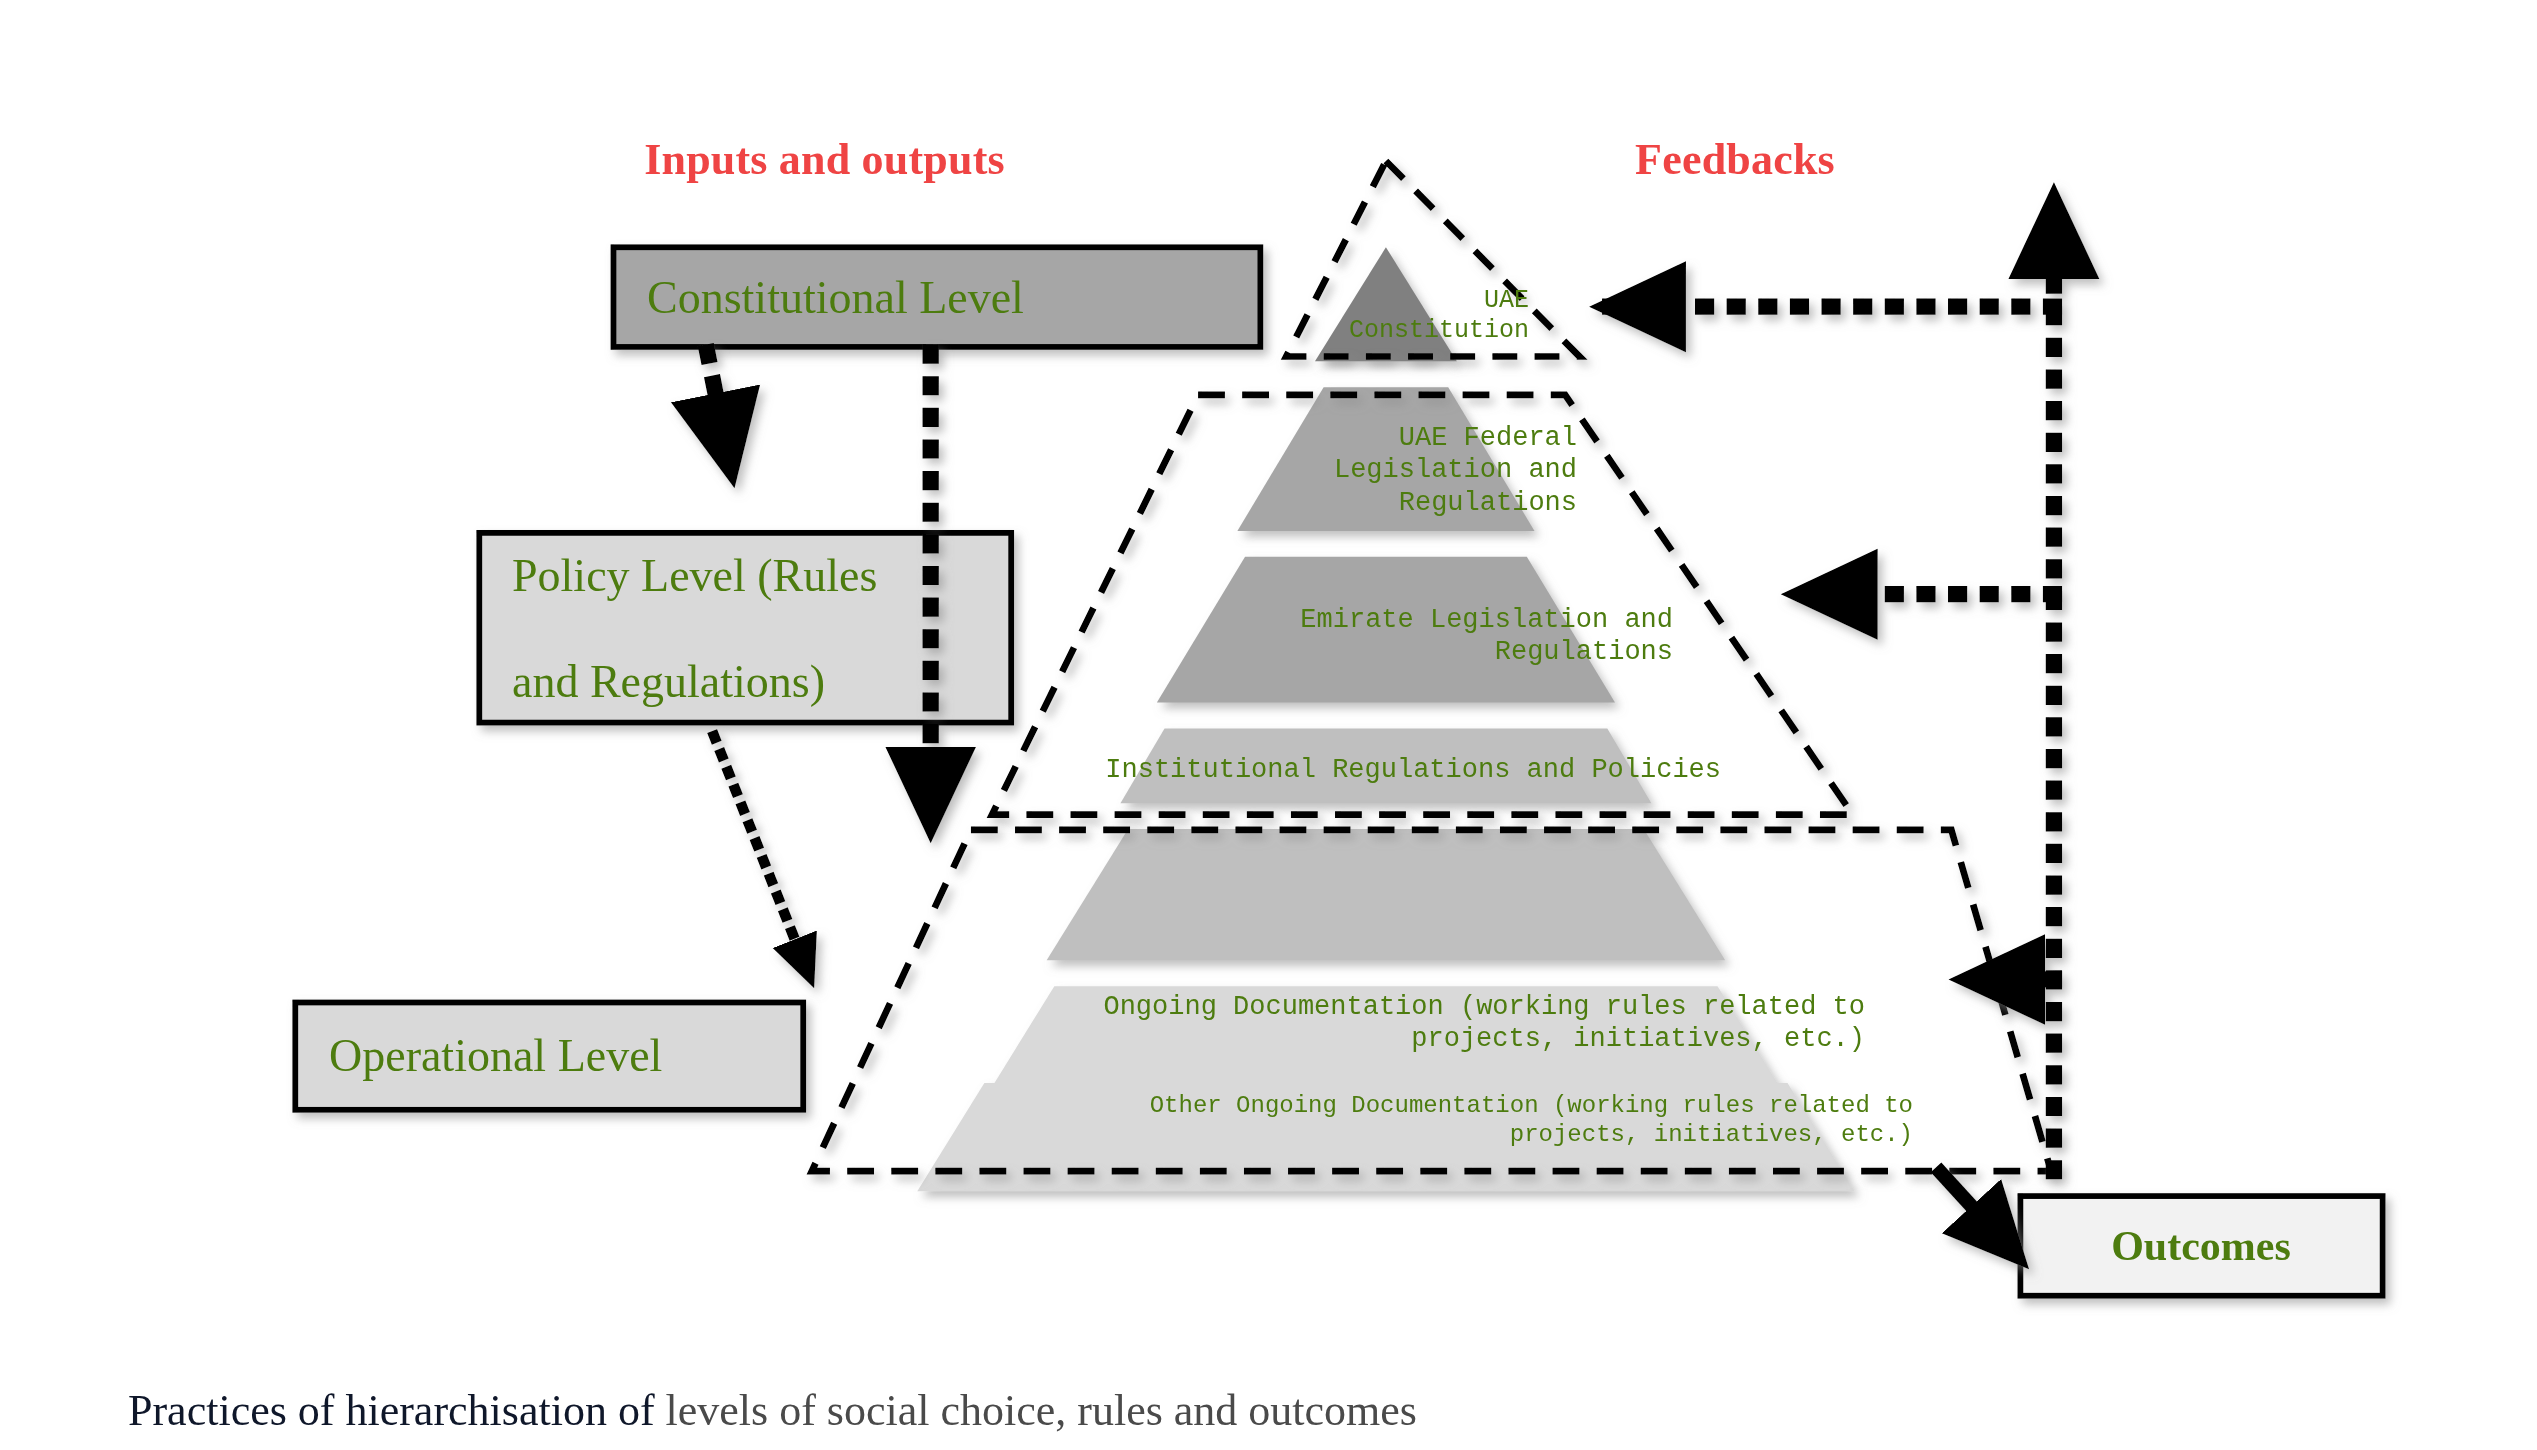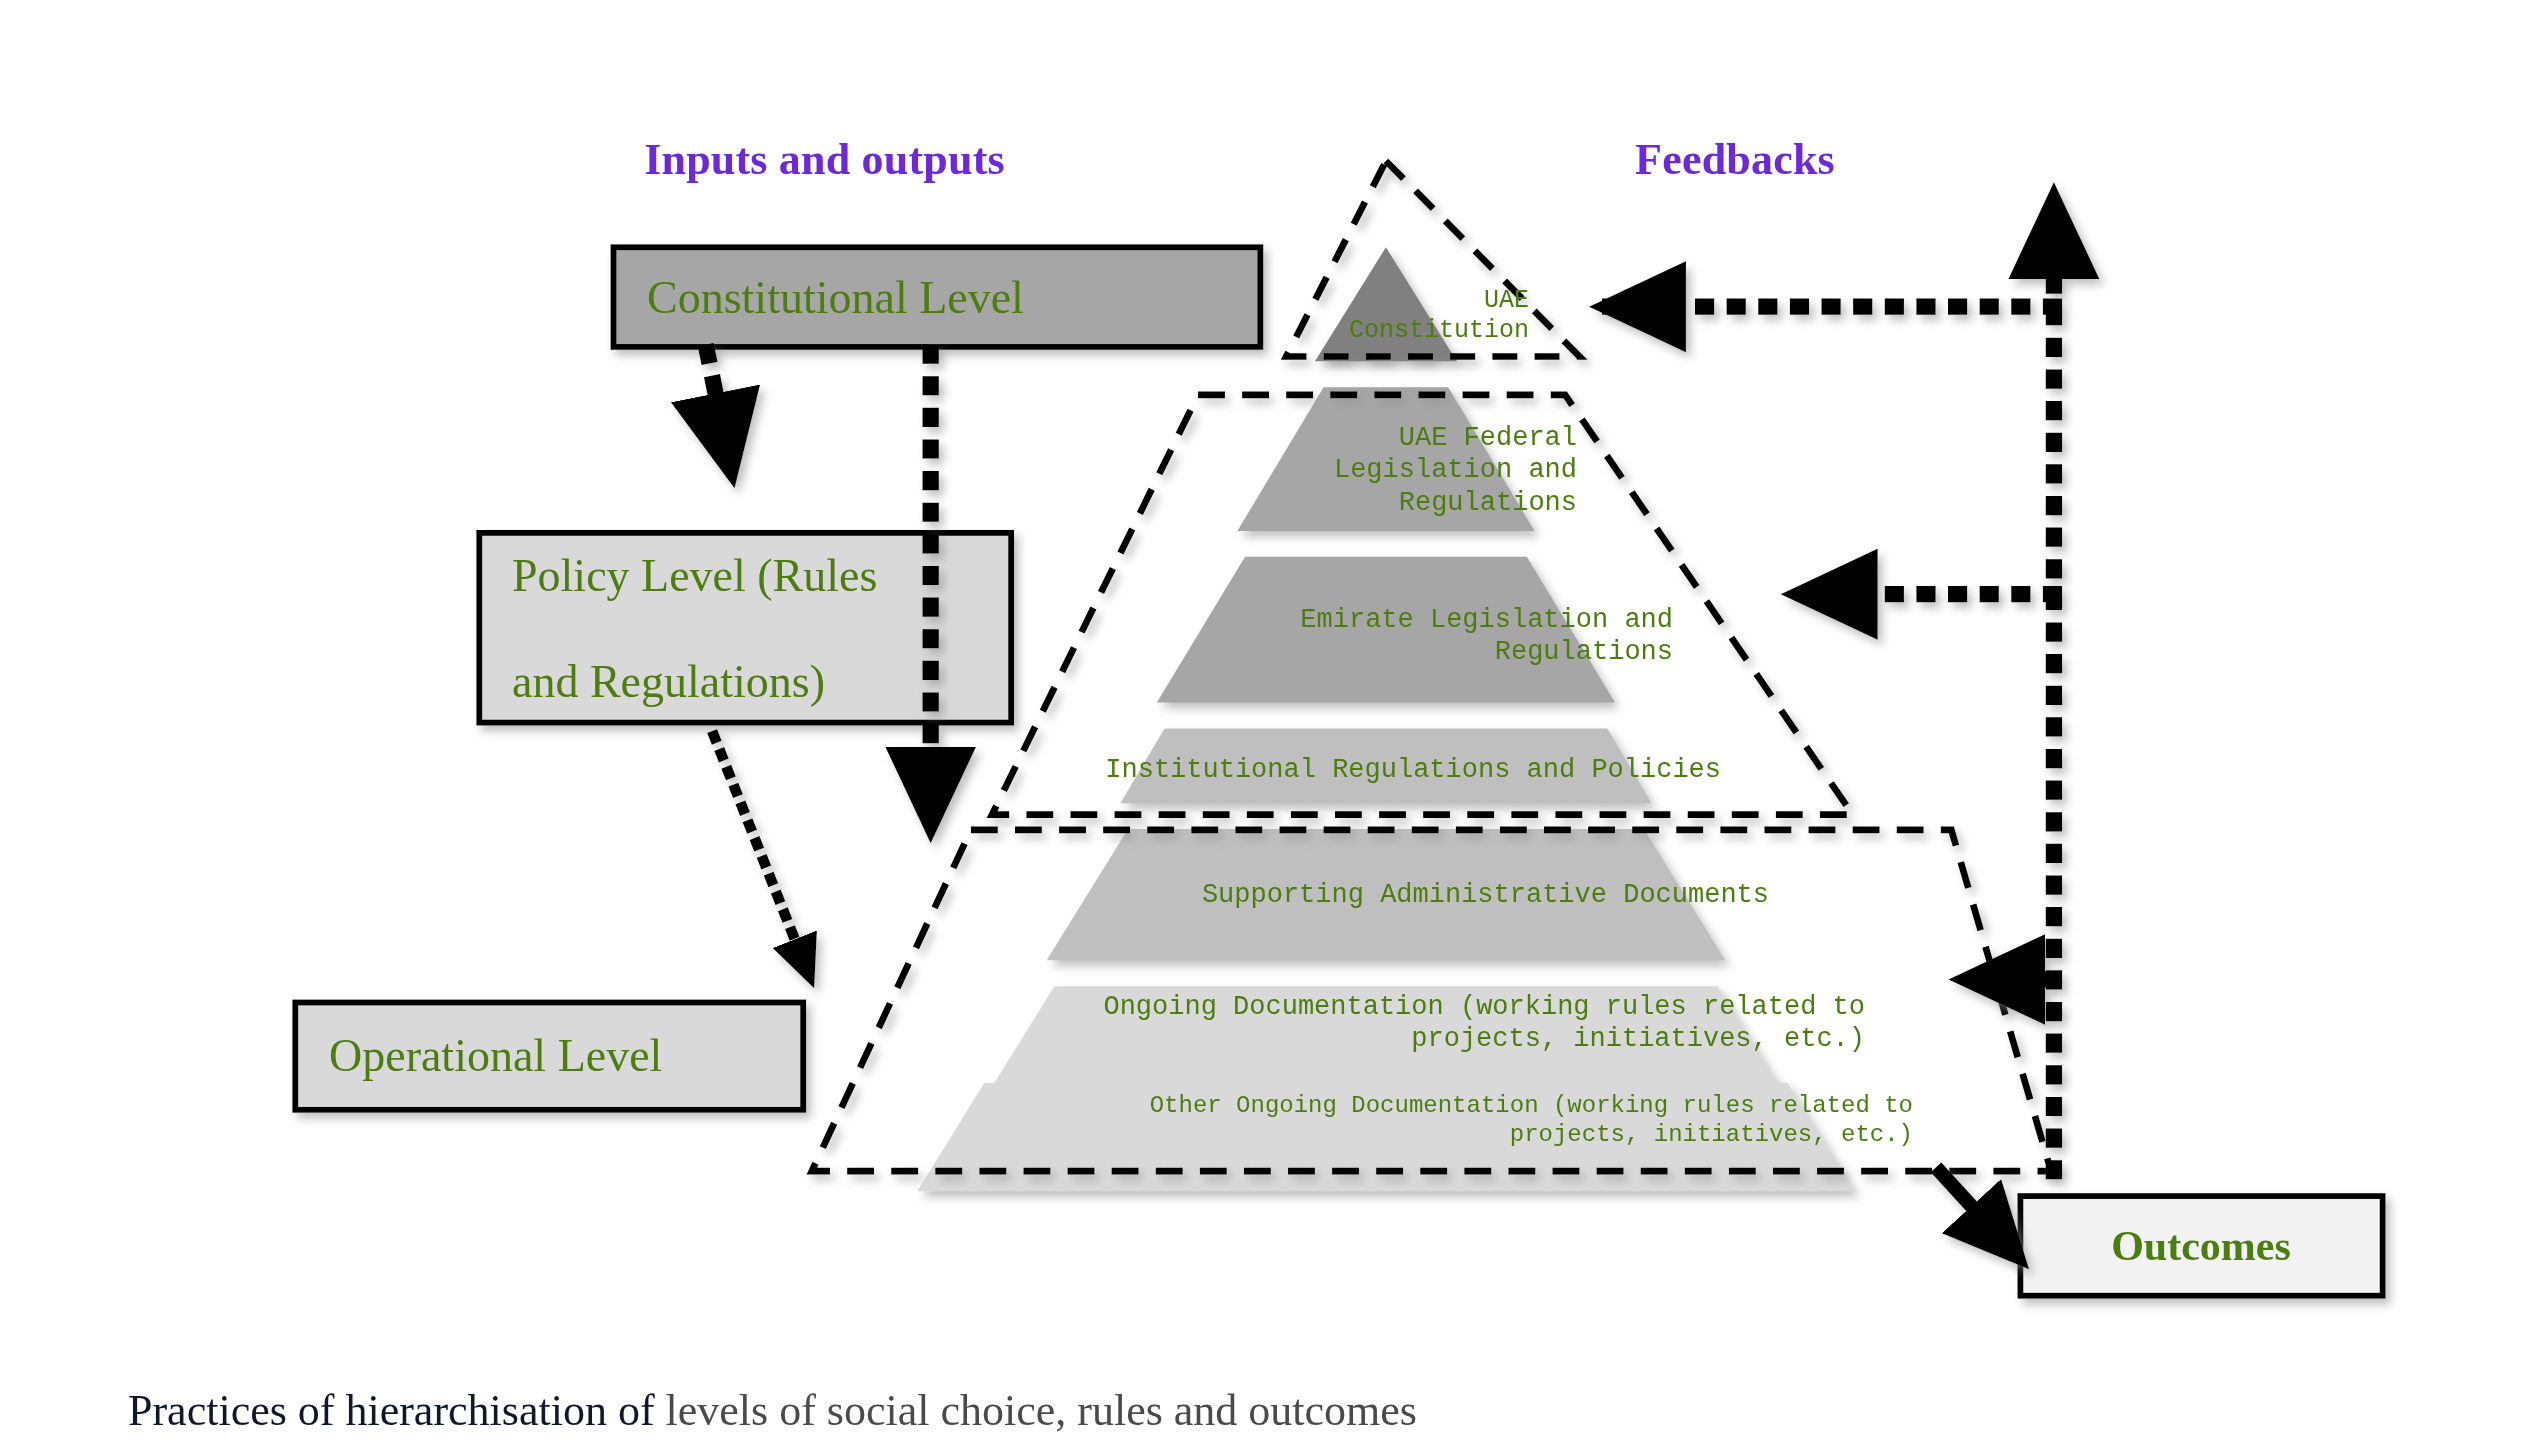--- a/index.html
+++ b/index.html
@@ -1,20 +1,20 @@
 <!DOCTYPE html>
 <html><head>
 <meta charset="utf-8">
 <style>
   html,body{margin:0;padding:0;background:#ffffff;}
   body{width:2538px;height:1451px;position:relative;overflow:hidden;
        font-family:"Liberation Serif","DejaVu Serif",serif;}
   #stage{position:absolute;inset:0;width:2538px;height:1451px;}
   svg.layer{position:absolute;left:0;top:0;width:2538px;height:1451px;overflow:visible;}
-  .htext{position:absolute;text-align:center;color:#6d28d9;line-height:1.18;
+  .htext{position:absolute;text-align:center;color:#ef4444;line-height:1.18;
          font-family:"Liberation Serif","DejaVu Serif",serif;white-space:pre;}
   .hdr{font-weight:bold;font-size:44px;letter-spacing:0.2px;}
   .boxlabel{position:absolute;display:flex;align-items:center;
             font-family:"Liberation Serif","DejaVu Serif",serif;color:#4d7c0f;}
   .boxlabel span{display:block;width:100%;}
   .caption{position:absolute;font-size:44px;white-space:pre;}
   .cap-a{color:#0f172a;}
   .cap-b{color:#4a4a4a;}
   .bandtext{position:absolute;width:100%;text-align:right;color:#4d7c0f;
             font-family:Liberation Mono, monospace;line-height:1.2;}
@@ -130,23 +130,20 @@
 
   <div class="bandtext" style="left:1098px; top:604px; width:575px; font-size:27px;">
     <div>Emirate Legislation and</div>
     <div>Regulations</div>
   </div>
 
   <div class="bandtext" style="left:1050px; top:754px; width:671px; font-size:27px;">
     <div>Institutional  Regulations and Policies</div>
   </div>
 
-  <div class="bandtext" style="left:1002px; top:879px; width:767px; font-size:27px;">
-    <div>Supporting Administrative Documents</div>
-  </div>
 
   <div class="bandtext" style="left:907px; top:991px; width:958px; font-size:27px;">
     <div>Ongoing Documentation (working rules related to</div>
     <div>projects, initiatives, etc.)</div>
   </div>
 
   <div class="bandtext" style="left:859px; top:1092px; width:1054px; font-size:24px;">
     <div>Other Ongoing Documentation (working rules related to</div>
     <div>projects, initiatives, etc.)</div>
   </div>

